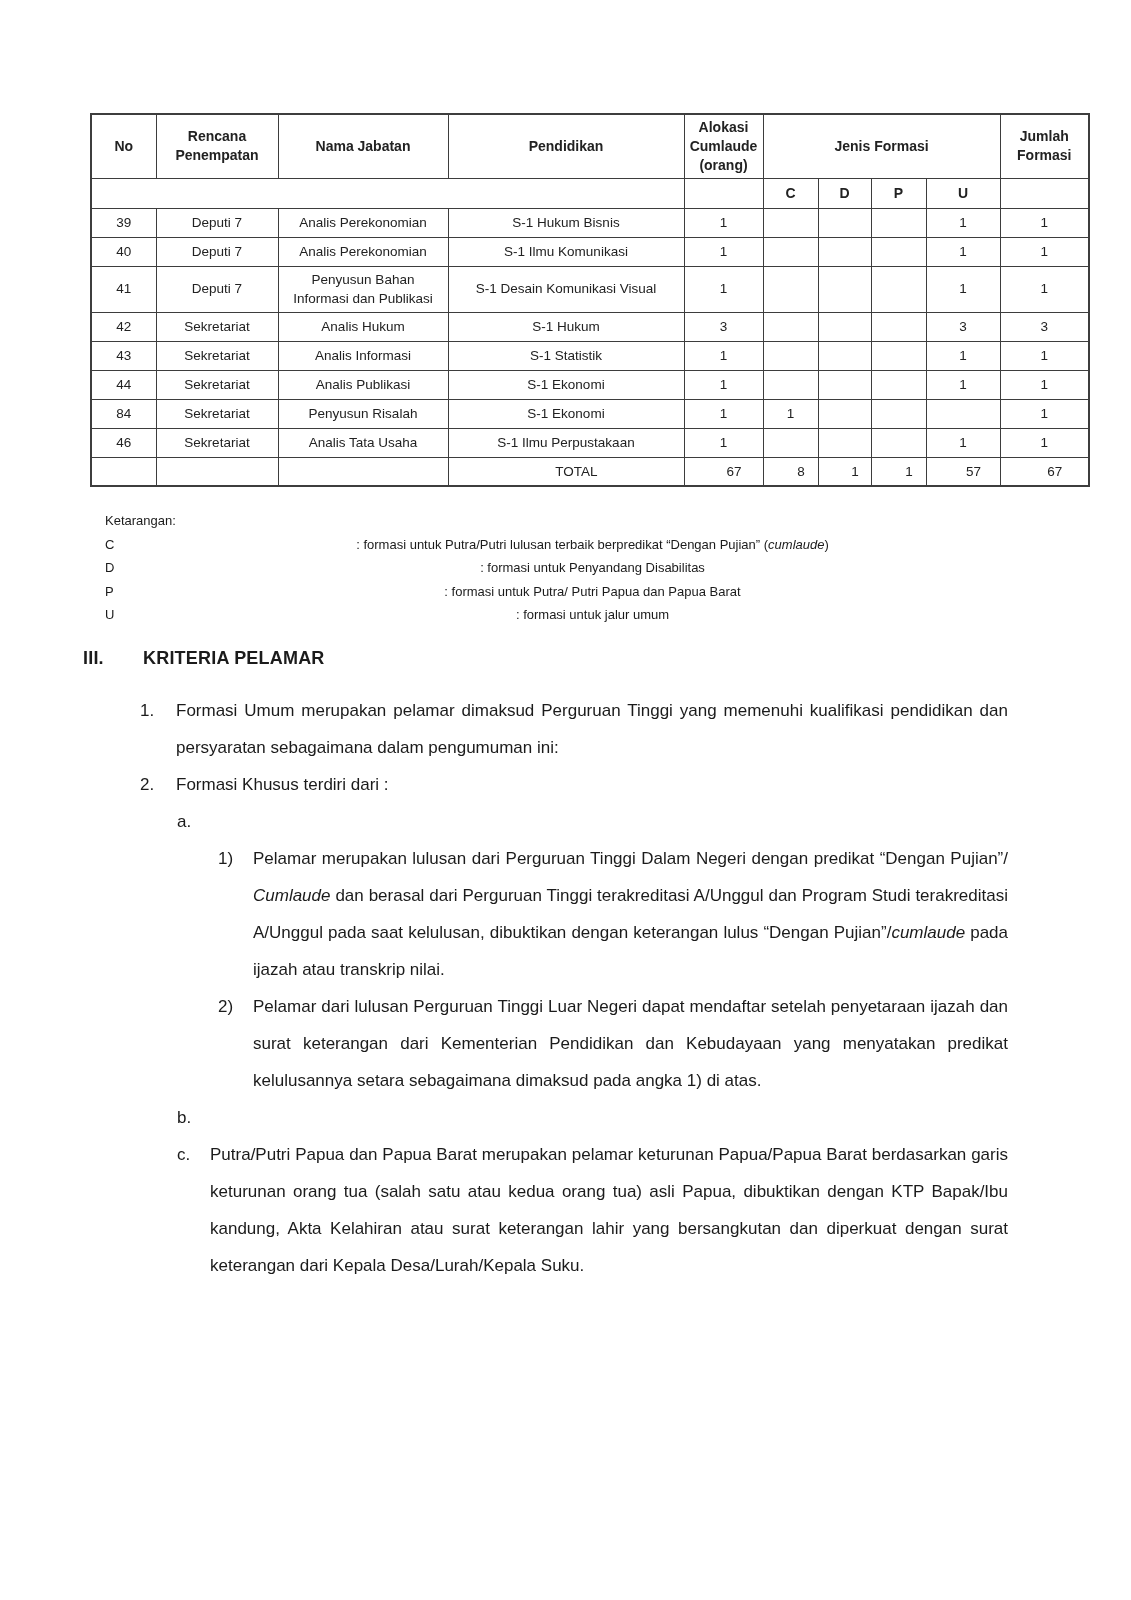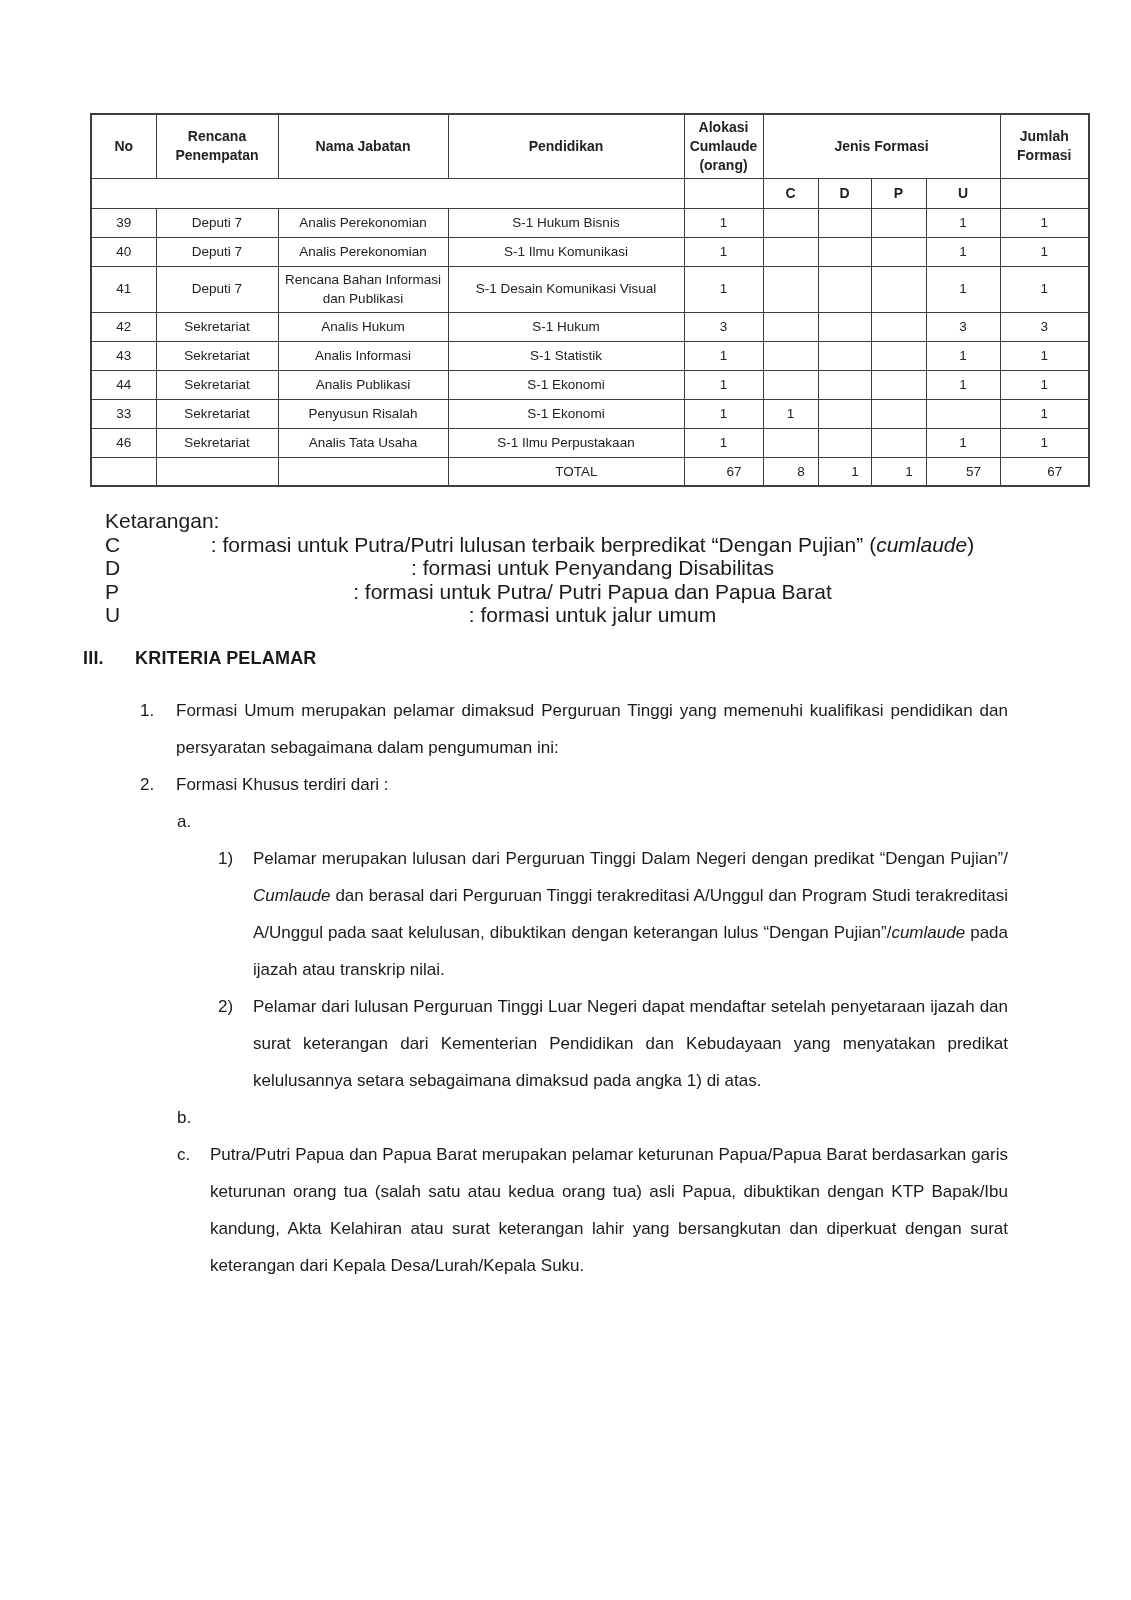--- a/index.html
+++ b/index.html
@@ -23,28 +23,28 @@
     text-align:center; vertical-align:middle;
     padding:3px 5px; line-height:1.45;
   }
   table.formasi th { font-weight:bold; font-size:14px; line-height:1.35; }
   tr.hdr th { height:62px; }
   tr.subhdr td, tr.subhdr th { height:30px; }
   tr.data td { height:29px; }
   tr.total td { height:29px;padding-left:26px; }
 
   
-  .notes { position:absolute; left:105px; top:509px; width:930px; font-size:21px; line-height:23.5px; }
+  .notes { position:absolute; left:105px; top:509px; width:930px; font-size:13px; line-height:23.5px; }
   .note-row { display:flex; }
   .note-key { flex:0 0 45px; }
   .note-text { flex:1;text-align:center; }
   .it { font-style:italic; }
 
   
-  .heading { position:absolute; left:83px; top:648px; display:flex; font-size:18px; font-weight:bold; letter-spacing:.2px; }
+  .heading { position:absolute; left:83px; top:648px; display:flex; font-size:18px; font-weight:bold; letter-spacing:.2px;gap:8px; }
   .heading .hnum { flex:0 0 52px; }
 
   
   .list { position:absolute; left:0; top:692px; width:1131px; font-size:17px; line-height:37px; }
   .li { display:flex; padding-right:123px; }
   .lvl1 { padding-left:140px; }
   .lvl1 > .mk { flex:0 0 36px; }
   .lvl2 { padding-left:177px; }
   .lvl2 > .mk { flex:0 0 33px; }
   .lvl3 { padding-left:218px; }
@@ -109,21 +109,21 @@
         <td>1</td>
         <td></td>
         <td></td>
         <td></td>
         <td>1</td>
         <td>1</td>
       </tr>
       <tr class="data">
         <td>41</td>
         <td>Deputi 7</td>
-        <td>Rencana Bahan Informasi dan Publikasi</td>
+        <td>Penyusun Bahan Informasi dan Publikasi</td>
         <td>S-1 Desain Komunikasi Visual</td>
         <td>1</td>
         <td></td>
         <td></td>
         <td></td>
         <td>1</td>
         <td>1</td>
       </tr>
       <tr class="data">
         <td>42</td>
@@ -155,21 +155,21 @@
         <td>Analis Publikasi</td>
         <td>S-1 Ekonomi</td>
         <td>1</td>
         <td></td>
         <td></td>
         <td></td>
         <td>1</td>
         <td>1</td>
       </tr>
       <tr class="data">
-        <td>33</td>
+        <td>84</td>
         <td>Sekretariat</td>
         <td>Penyusun Risalah</td>
         <td>S-1 Ekonomi</td>
         <td>1</td>
         <td>1</td>
         <td></td>
         <td></td>
         <td></td>
         <td>1</td>
       </tr>

